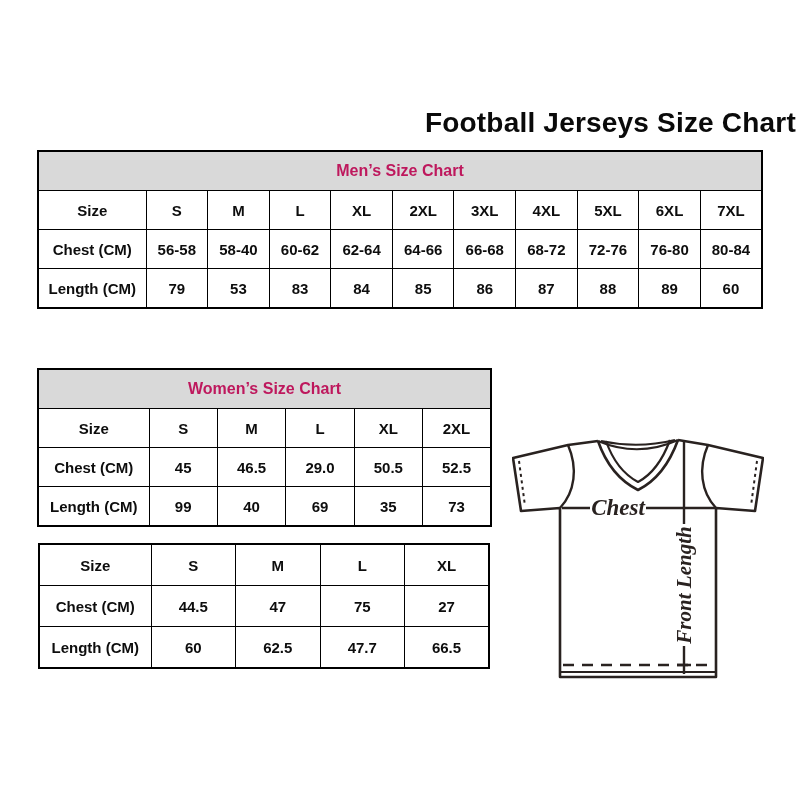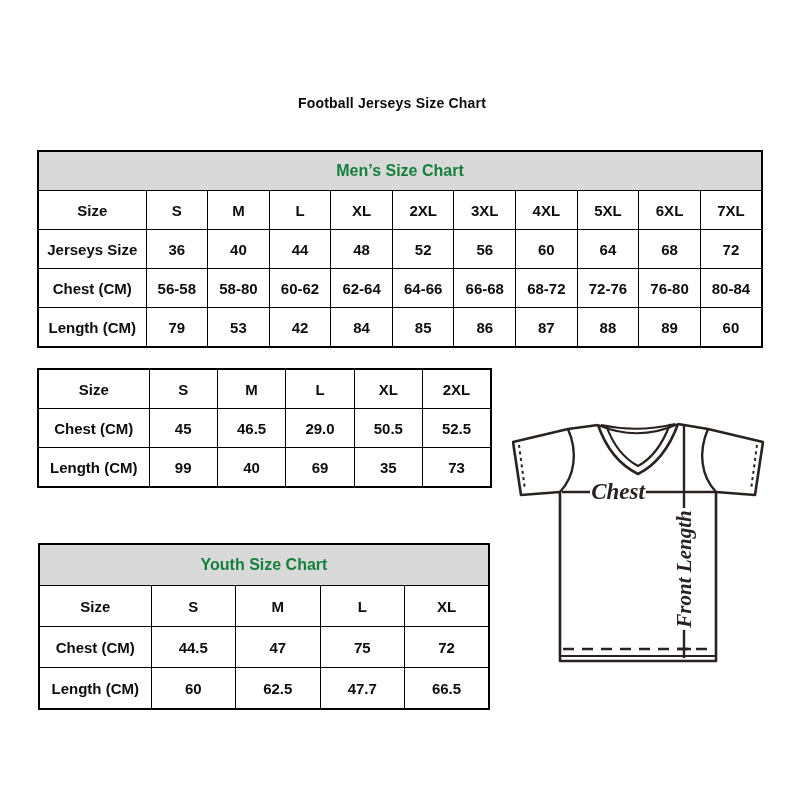--- a/index.html
+++ b/index.html
@@ -3,44 +3,44 @@
 <meta charset="utf-8">
 <style>
   html,body { margin:0; padding:0; }
   body {
     width:800px; height:800px; position:relative;
     background:#ffffff; overflow:hidden;
     font-family:"Liberation Sans", sans-serif;
     color:#000;
   }
   .page-title {
-    position:absolute; left:0; top:95px; width:784px; margin:0;
-    text-align:center; font-size:14px; font-weight:bold; color:#0a0a0a;
+    position:absolute; left:0; top:95px; width:784px; margin:12px;
+    text-align:right; font-size:28px; font-weight:bold; color:#0a0a0a;
     letter-spacing:0.2px;
   }
   table.sizechart {
     position:absolute; border-collapse:collapse; table-layout:fixed;
     background:#fff; border:2px solid #000;
   }
   table.sizechart th.ttl {
     background:#d9d9d9; border:1.5px solid #000;
     font-size:16px; font-weight:bold; height:38px;
-    text-align:center; vertical-align:middle; color:#15803d; padding:0;
+    text-align:center; vertical-align:middle; color:#be185d; padding:0;
   }
   table.sizechart td {
     border:1.5px solid #000; height:38px; padding:0 1px;
     text-align:center; vertical-align:middle;
     font-size:15px; font-weight:bold; color:#0d0d0d;
     overflow:hidden; white-space:nowrap;
   }
   #men-table   { left:37px; top:150px; width:726px; }
   #women-table { left:37px; top:368px; width:455px; }
   #youth-table { left:38px; top:543px; width:452px; }
   #youth-table td, #youth-table th.ttl { height:40px; }
-  .jersey { position:absolute; left:512px; top:418px; width:252px; height:248px; }
+  .jersey { position:absolute; left:512px; top:434px; width:252px; height:248px; }
   .jersey svg { display:block; width:100%; height:100%; }
   .jersey text {
     font-family:"Liberation Serif", serif;
     font-style:italic; font-weight:bold; fill:#292220;
   }
 </style>
 </head>
 <body>
 
 <h1 class="page-title">Football Jerseys Size Chart</h1>
@@ -70,50 +70,37 @@
         <td>L</td>
         <td>XL</td>
         <td>2XL</td>
         <td>3XL</td>
         <td>4XL</td>
         <td>5XL</td>
         <td>6XL</td>
         <td>7XL</td>
       </tr>
       <tr>
-        <td>Jerseys Size</td>
-        <td>36</td>
-        <td>40</td>
-        <td>44</td>
-        <td>48</td>
-        <td>52</td>
-        <td>56</td>
-        <td>60</td>
-        <td>64</td>
-        <td>68</td>
-        <td>72</td>
-      </tr>
-      <tr>
         <td>Chest (CM)</td>
         <td>56-58</td>
-        <td>58-80</td>
+        <td>58-40</td>
         <td>60-62</td>
         <td>62-64</td>
         <td>64-66</td>
         <td>66-68</td>
         <td>68-72</td>
         <td>72-76</td>
         <td>76-80</td>
         <td>80-84</td>
       </tr>
       <tr>
         <td>Length (CM)</td>
         <td>79</td>
         <td>53</td>
-        <td>42</td>
+        <td>83</td>
         <td>84</td>
         <td>85</td>
         <td>86</td>
         <td>87</td>
         <td>88</td>
         <td>89</td>
         <td>60</td>
       </tr>
     </tbody>
   </table>
@@ -122,20 +109,23 @@
     <colgroup>
       <col style="width:111px">
       <col>
       <col>
       <col>
       <col>
       <col>
     </colgroup>
     <tbody>
       <tr>
+        <th class="ttl" colspan="6">Women’s Size Chart</th>
+      </tr>
+      <tr>
         <td>Size</td>
         <td>S</td>
         <td>M</td>
         <td>L</td>
         <td>XL</td>
         <td>2XL</td>
       </tr>
       <tr>
         <td>Chest (CM)</td>
         <td>45</td>
@@ -158,35 +148,32 @@
 <table id="youth-table" class="sizechart">
     <colgroup>
       <col style="width:112px">
       <col>
       <col>
       <col>
       <col>
     </colgroup>
     <tbody>
       <tr>
-        <th class="ttl" colspan="5">Youth Size Chart</th>
-      </tr>
-      <tr>
         <td>Size</td>
         <td>S</td>
         <td>M</td>
         <td>L</td>
         <td>XL</td>
       </tr>
       <tr>
         <td>Chest (CM)</td>
         <td>44.5</td>
         <td>47</td>
         <td>75</td>
-        <td>72</td>
+        <td>27</td>
       </tr>
       <tr>
         <td>Length (CM)</td>
         <td>60</td>
         <td>62.5</td>
         <td>47.7</td>
         <td>66.5</td>
       </tr>
     </tbody>
   </table>

